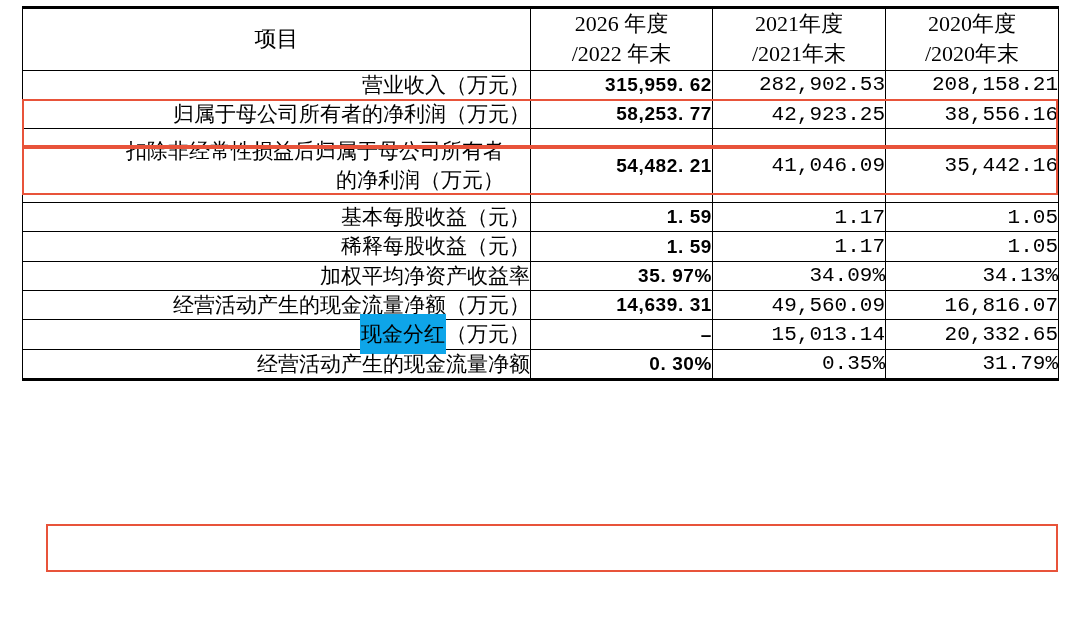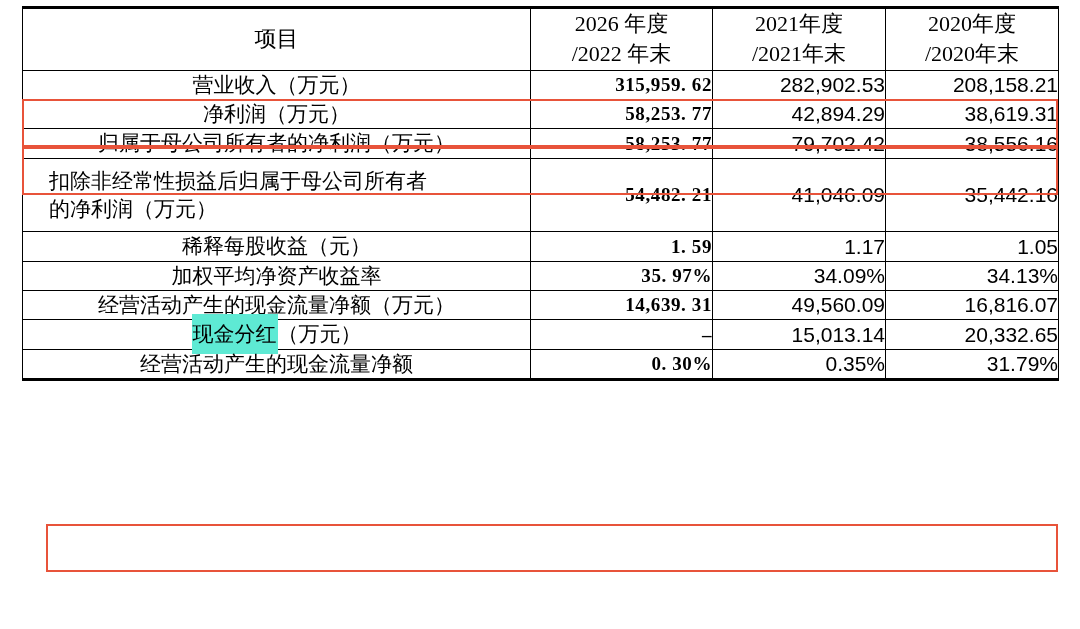--- a/index.html
+++ b/index.html
@@ -46,45 +46,45 @@
   .hdr-cell {
     text-align: center;
     font-size: 22px;
     font-weight: bold;
     line-height: 1.38;
     padding: 7px 4px 9px 4px;
   }
   .hdr-cell .l1, .hdr-cell .l2 { display: block; white-space: nowrap; }
 
   .lbl {
-    text-align: center;
+    text-align: right;
     font-size: 21px;
     padding: 9px 10px;
     line-height: 1.35;
   }
   .lbl.two {
     padding: 8px 26px;
-    text-align: left;
+    text-align: right;
   }
   .num {
     text-align: right;
     font-size: 21px;
     padding: 9px 14px 9px 6px;
     white-space: nowrap;
-    font-family: Liberation Sans, sans-serif;
+    font-family: Liberation Mono, monospace;
   }
   .num.b {
     font-weight: bold;
     letter-spacing: 0.6px;
-    font-family: Liberation Serif, serif;
+    font-family: Liberation Sans, sans-serif;
     font-size: 19px;
     padding-left: 8px;
   }
   .hl-green {
-    background: #5eead4;
+    background: #0ea5e9;
     padding: 8px 1px;
   }
   .dash {
     text-align: right;
     padding-right: 14px;
   }
 
   
   .redbox {
     position: absolute;
@@ -144,44 +144,44 @@
     </thead>
     <tbody>
 
       <tr>
         <td class="lbl">营业收入（万元）</td>
         <td class="num b">315,959. 62</td>
         <td class="num">282,902.53</td>
         <td class="num">208,158.21</td>
       </tr>
 
-      <tr>
-        <td class="lbl">净利润（万元）</td>
-        <td class="num b">58,253. 77</td>
-        <td class="num">42,894.29</td>
-        <td class="num">38,619.31</td>
-      </tr>
 
       <tr>
         <td class="lbl">归属于母公司所有者的净利润（万元）</td>
         <td class="num b">58,253. 77</td>
-        <td class="num">79,702.42</td>
+        <td class="num">42,923.25</td>
         <td class="num">38,556.16</td>
       </tr>
 
       <tr>
         <td class="lbl two">
           <span>扣除非经常性损益后归属于母公司所有者</span><br>
           <span>的净利润（万元）</span>
         </td>
         <td class="num b">54,482. 21</td>
         <td class="num">41,046.09</td>
         <td class="num">35,442.16</td>
       </tr>
 
+      <tr>
+        <td class="lbl">基本每股收益（元）</td>
+        <td class="num b">1. 59</td>
+        <td class="num">1.17</td>
+        <td class="num">1.05</td>
+      </tr>
 
       <tr>
         <td class="lbl">稀释每股收益（元）</td>
         <td class="num b">1. 59</td>
         <td class="num">1.17</td>
         <td class="num">1.05</td>
       </tr>
 
       <tr>
         <td class="lbl">加权平均净资产收益率</td>

